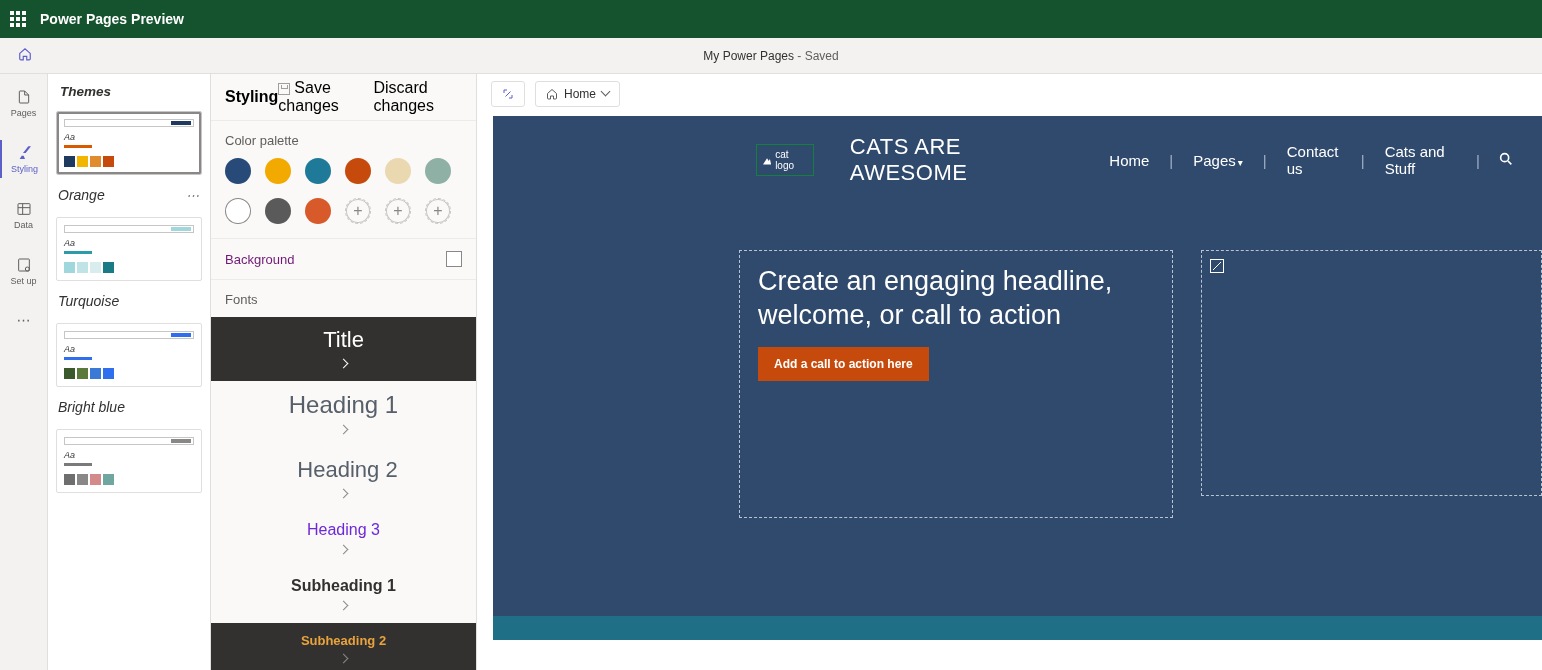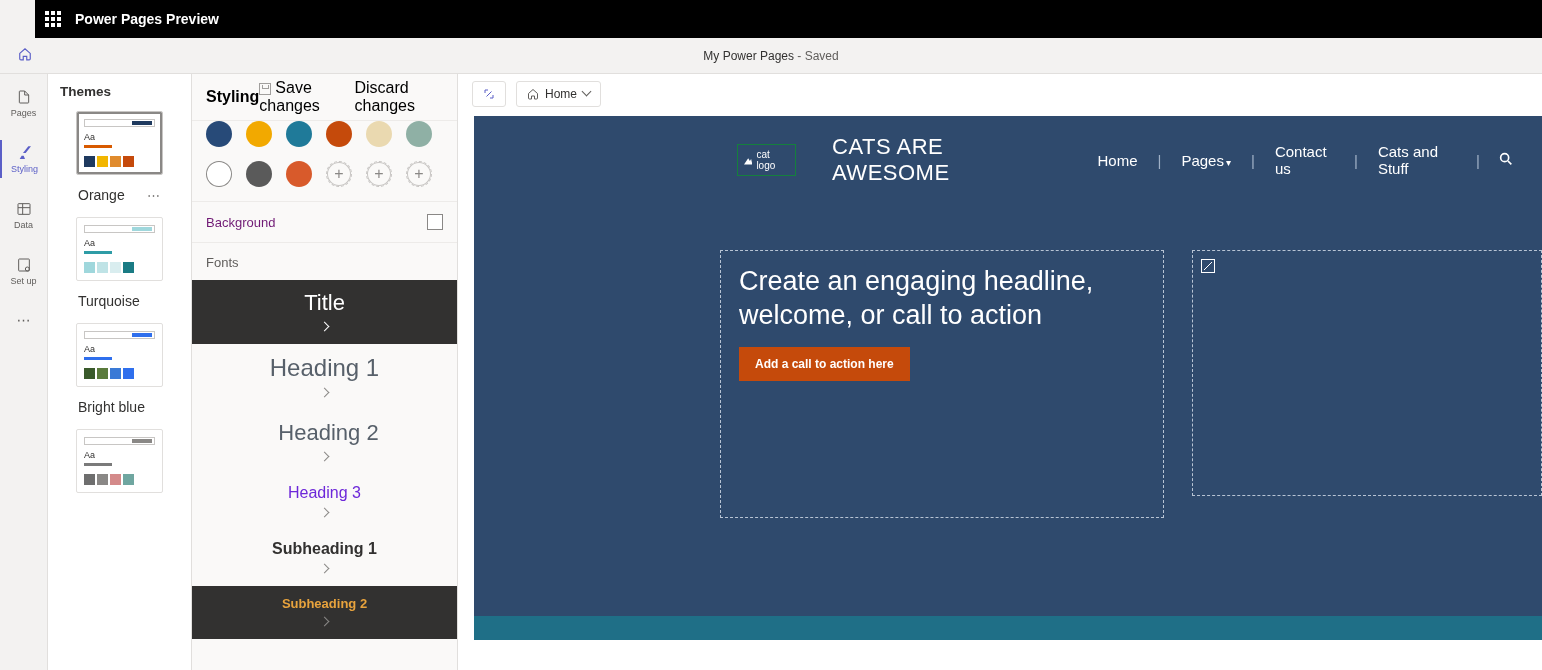--- a/index.html
+++ b/index.html
@@ -1,42 +1,42 @@
 <!DOCTYPE html>
 <html><head>
 <meta charset="utf-8">
 <style>
 * { margin: 0; padding: 0; box-sizing: border-box; font-family: "Segoe UI", Arial, sans-serif; }
 body { background: #f3f2f1; width: 1542px; height: 670px; overflow: hidden; }
 
 
-.topbar { height: 38px; background: #000000; color: #fff; display: flex; align-items: center; padding: 0 10px; margin-left: 35px; }
+.topbar { height: 38px; background: #14532d; color: #fff; display: flex; align-items: center; padding: 0 10px; }
 .waffle { width: 16px; height: 16px; display: grid; grid-template-columns: repeat(3,4px); grid-template-rows: repeat(3,4px); gap: 2px; margin-right: 14px; }
 .waffle span { background: #fff; }
 .app-title { font-size: 14px; font-weight: 600; }
 
 
 .subbar { height: 36px; background: #f3f2f1; border-bottom: 1px solid #e1dfdd; display: flex; align-items: center; position: relative; }
 .subbar-home-icon { margin-left: 18px; color: #5b5fc7; font-size: 14px; }
 .subbar-title { position: absolute; left: 50%; transform: translateX(-50%); font-size: 12px; color: #323130; }
 .subbar-title .saved { color: #605e5c; }
 
 
 .main { display: flex; height: calc(100% - 74px); }
 
 
 .rail { width: 48px; background: #f3f2f1; border-right: 1px solid #e1dfdd; display: flex; flex-direction: column; align-items: center; padding-top: 10px; gap: 18px; }
 .rail-item { display: flex; flex-direction: column; align-items: center; gap: 2px; color: #605e5c; font-size: 9px; cursor: pointer; width: 100%; padding: 4px 0; }
 .rail-item.active { color: #5b5fc7; border-left: 2px solid #5b5fc7; }
 .rail-icon { width: 18px; height: 18px; display: flex; align-items: center; justify-content: center; }
 
 
-.themes-panel { width: 144px; background: #fff; border-right: 1px solid #e1dfdd; display: flex; flex-direction: column; }
+.themes-panel { width: 163px; background: #fff; border-right: 1px solid #e1dfdd; display: flex; flex-direction: column; font-style: italic; }
 .themes-sub { padding: 10px 12px 8px; font-size: 13.5px; font-weight: 600; color: #323130; border-top: 1px solid #edebe9; }
-.theme-list { padding: 4px 28px 12px; overflow-y: auto; flex: 1; }
+.theme-list { padding: 4px 8px 12px; overflow-y: auto; flex: 1; }
 .theme-card { border: 1px solid #e1dfdd; border-radius: 2px; background: #fff; margin-bottom: 6px; padding: 7px; cursor: pointer; }
 .theme-card.selected { box-shadow: 0 0 0 2px #8a8886 inset; border-color: #c8c6c4; }
 .theme-prev-bar { height: 8px; border: 1px solid #c8c6c4; background: #fff; margin-bottom: 5px; position: relative; }
 .theme-prev-bar::after { content: ""; position: absolute; right: 2px; top: 1px; width: 20px; height: 4px; background: var(--accent,#1f3a5f); }
 .theme-aa { font-size: 9px; color: #323130; margin-bottom: 3px; }
 .theme-line { height: 3px; width: 28px; background: var(--accent,#d85a00); margin-bottom: 8px; }
 .theme-swatches { display: flex; gap: 2px; }
 .theme-swatches span { width: 11px; height: 11px; display: block; }
 .theme-label-row { display: flex; justify-content: space-between; align-items: center; padding: 6px 2px 14px; }
 .theme-label { font-size: 14px; color: #323130; }
@@ -244,20 +244,21 @@
   <div class="detail-panel">
     <div class="detail-header-wrap">
       <div class="styling-big">Styling</div>
       <div class="detail-btns">
         <div class="btn save"><span class="save-ic"></span><span>Save changes</span></div>
         <div class="btn discard">Discard changes</div>
       </div>
     </div>
 
     <div class="section">
+      <div class="section-title">Color palette</div>
       <div class="palette">
         <span class="swatch" style="background:#274a78"></span>
         <span class="swatch" style="background:#f2a900"></span>
         <span class="swatch" style="background:#1f7a99"></span>
         <span class="swatch" style="background:#c54a0b"></span>
         <span class="swatch" style="background:#ead9b0"></span>
         <span class="swatch" style="background:#8fb0a5"></span>
         <span class="swatch outline" style="background:#ffffff"></span>
         <span class="swatch" style="background:#5a5a5a"></span>
         <span class="swatch" style="background:#d85a2b"></span>

